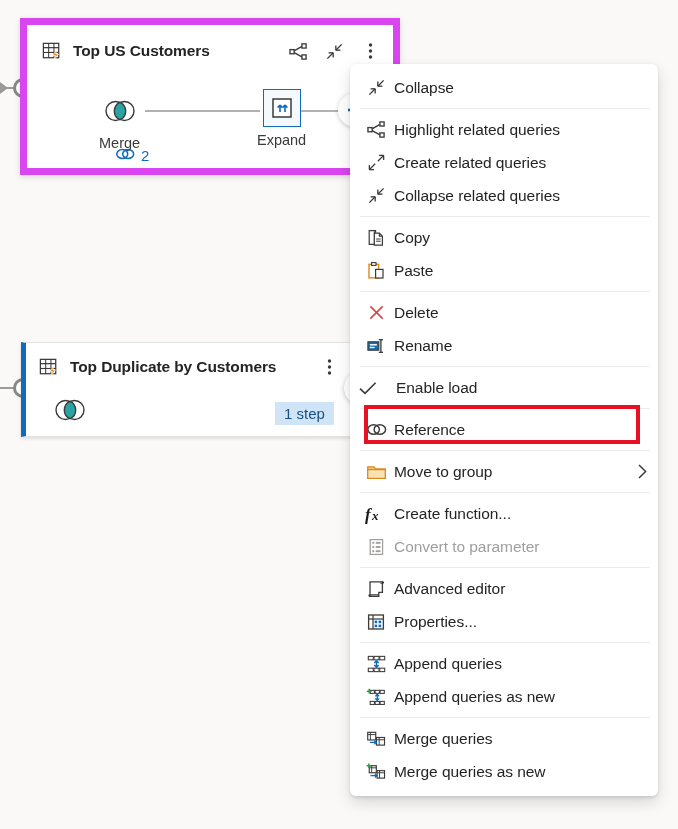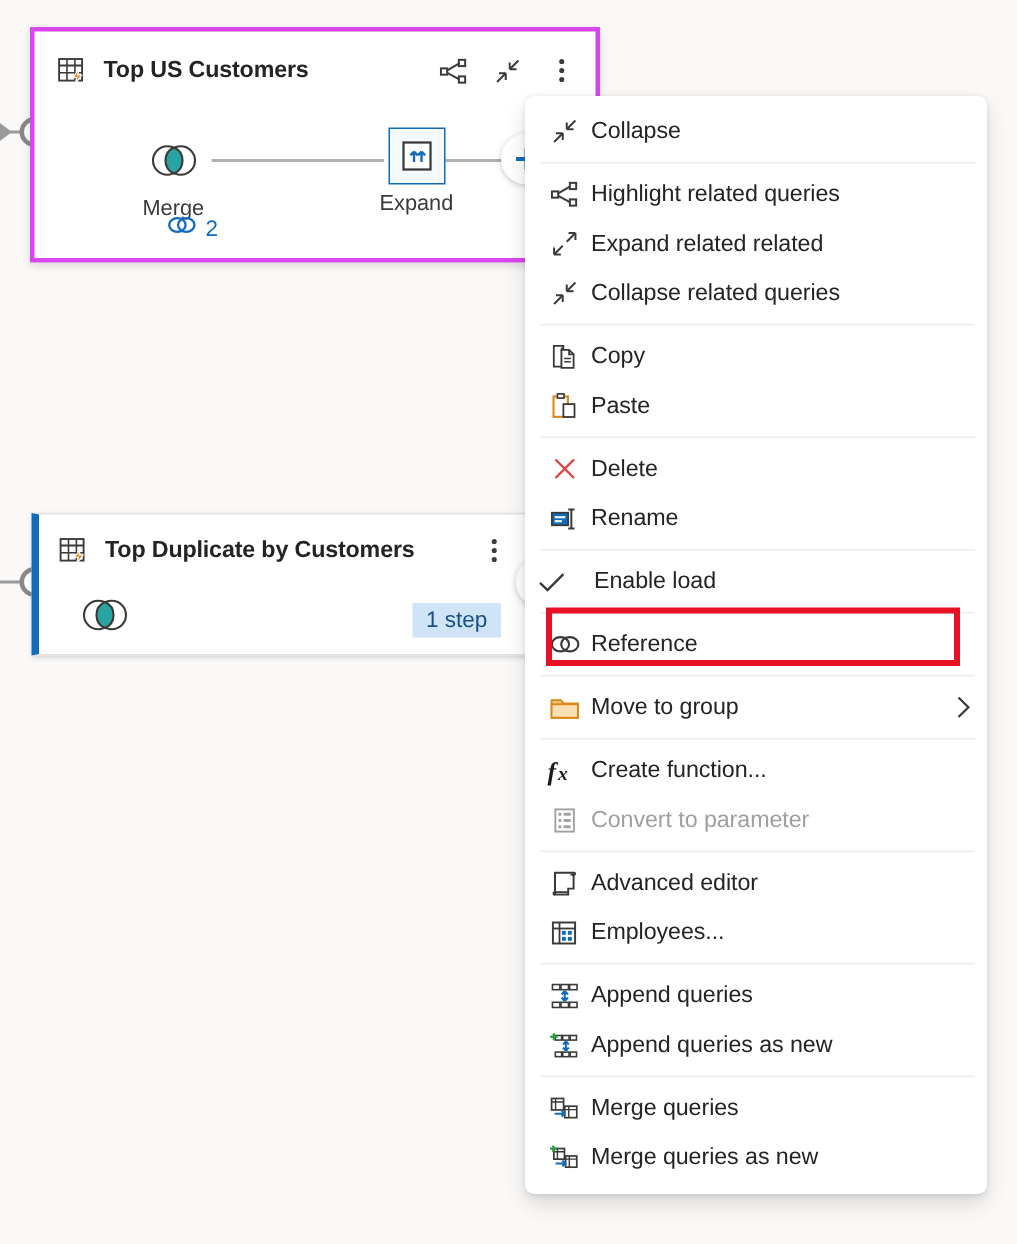--- a/index.html
+++ b/index.html
@@ -47,21 +47,21 @@
     border-left: 8px solid #9a9a9a;
   }
 
   
   .card {
     position: absolute;
     background: #ffffff;
     box-sizing: border-box;
   }
   .card.selected {
-    border: 3px solid #d946ef;
+    border: 7px solid #d946ef;
     box-shadow: 0 2px 6px rgba(0,0,0,0.13);
   }
   .card.plain {
     border: 1px solid #e6e4e2;
     border-left: 5px solid #0f6cbd;
     box-shadow: 0 1.6px 3.6px rgba(0,0,0,0.13), 0 0.3px 0.9px rgba(0,0,0,0.10);
   }
 
   .card-header {
     display: flex;
@@ -408,21 +408,21 @@
           <g stroke="#3b3a39" stroke-width="1.4" fill="none">
             <line x1="2.5" y1="17.5" x2="8.6" y2="11.4"></line>
             <polyline points="2.5,17.5 2.5,12.7"></polyline>
             <polyline points="2.5,17.5 7.3,17.5"></polyline>
             <line x1="17.5" y1="2.5" x2="11.4" y2="8.6"></line>
             <polyline points="17.5,2.5 12.7,2.5"></polyline>
             <polyline points="17.5,2.5 17.5,7.3"></polyline>
           </g>
         </svg>
       </span>
-      <span class="menu-label">Expand related related</span>
+      <span class="menu-label">Create related queries</span>
     </div>
 
     <div class="menu-item">
       <span class="menu-icon">
         <svg width="19" height="19" viewBox="0 0 20 20">
           <g stroke="#3b3a39" stroke-width="1.4" fill="none">
             <line x1="2.5" y1="17.5" x2="8.6" y2="11.4"></line>
             <polyline points="8.6,11.4 8.6,16.2"></polyline>
             <polyline points="8.6,11.4 3.8,11.4"></polyline>
             <line x1="17.5" y1="2.5" x2="11.4" y2="8.6"></line>
@@ -572,21 +572,21 @@
         <svg width="20" height="20" viewBox="0 0 20 20">
           <rect x="2.6" y="3" width="14.8" height="14" fill="#ffffff" stroke="#3b3a39" stroke-width="1.3"></rect>
           <line x1="2.6" y1="7" x2="17.4" y2="7" stroke="#3b3a39" stroke-width="1.2"></line>
           <line x1="7" y1="3" x2="7" y2="17" stroke="#3b3a39" stroke-width="1.2"></line>
           <rect x="8.6" y="8.6" width="2.6" height="2.6" fill="#0f6cbd"></rect>
           <rect x="12.6" y="8.6" width="2.6" height="2.6" fill="#0f6cbd"></rect>
           <rect x="8.6" y="12.6" width="2.6" height="2.6" fill="#0f6cbd"></rect>
           <rect x="12.6" y="12.6" width="2.6" height="2.6" fill="#0f6cbd"></rect>
         </svg>
       </span>
-      <span class="menu-label">Employees...</span>
+      <span class="menu-label">Properties...</span>
     </div>
 
     <div class="menu-sep"></div>
 
     <div class="menu-item">
       <span class="menu-icon">
         <svg width="21" height="20" viewBox="0 0 22 20">
           <rect x="2.4" y="2" width="5.2" height="3.6" fill="#ffffff" stroke="#3b3a39" stroke-width="1.1"></rect>
           <rect x="14.4" y="2" width="5.2" height="3.6" fill="#ffffff" stroke="#3b3a39" stroke-width="1.1"></rect>
           <rect x="8.4" y="2" width="5.2" height="3.6" fill="#ffffff" stroke="#3b3a39" stroke-width="1.1"></rect>

